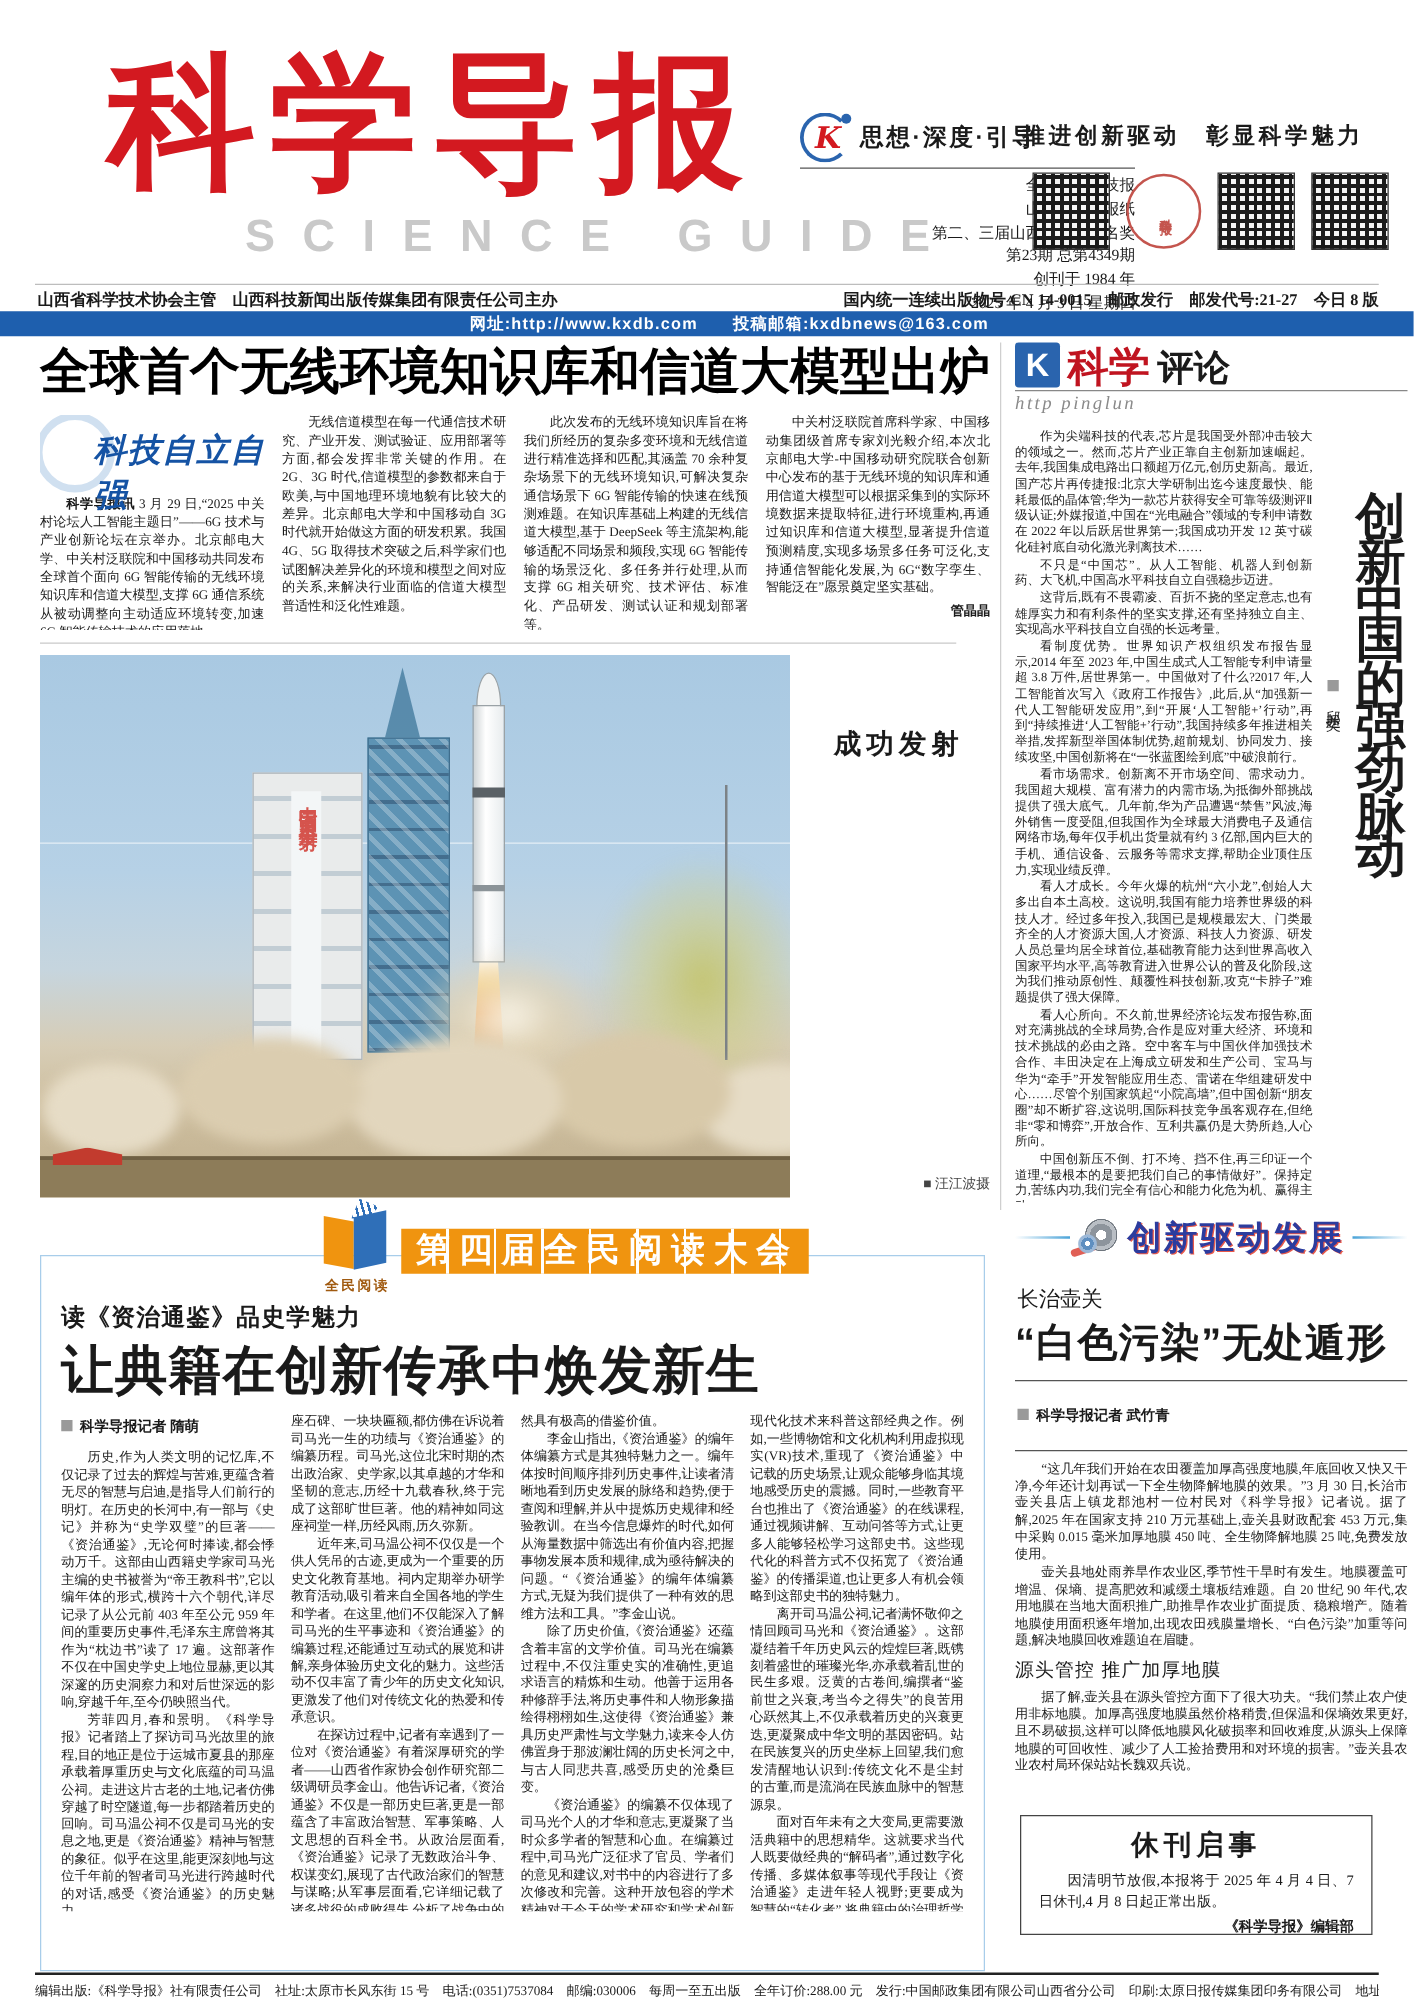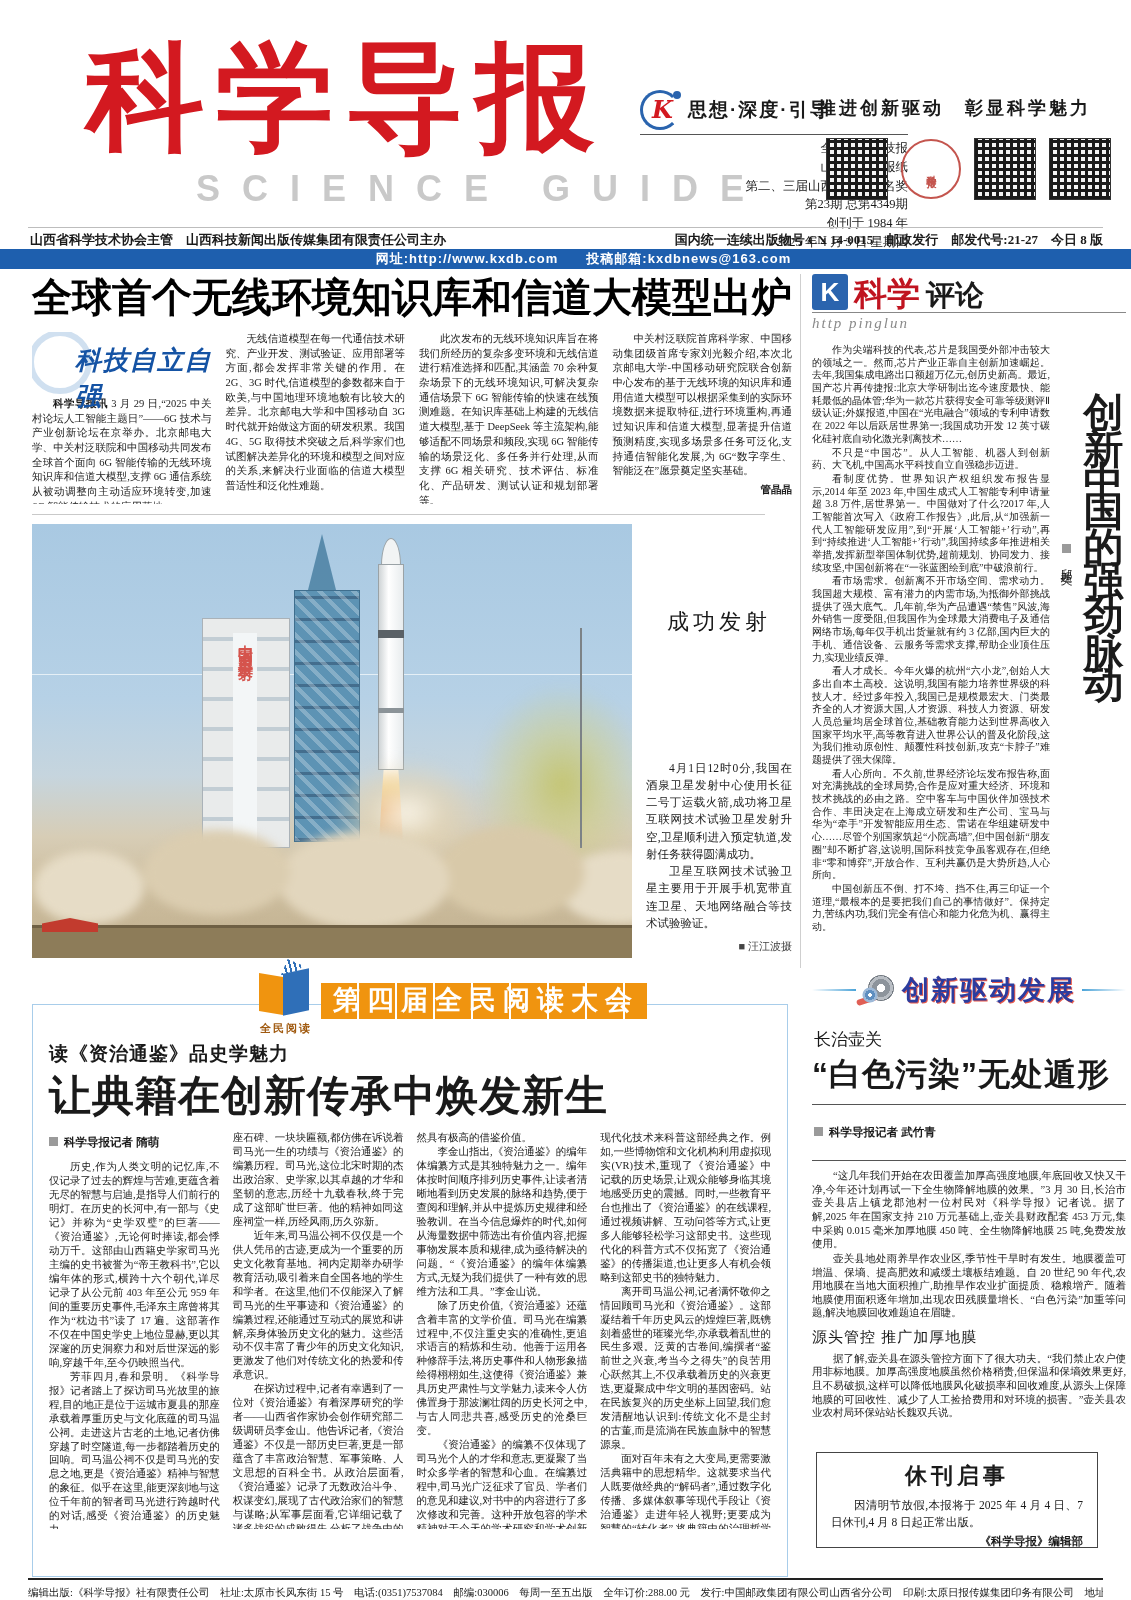--- a/index.html
+++ b/index.html
@@ -94,21 +94,21 @@
         border:1px solid #9aa2a6;border-radius:50% 50% 0 0/90% 90% 0 0;box-sizing:border-box;}
   .rocket .band{position:absolute;left:0;top:92px;width:26px;height:8px;background:#5a6166;}
   .rocket .band2{position:absolute;left:0;top:170px;width:26px;height:5px;background:#8b9398;}
   .flame{position:absolute;left:347px;bottom:118px;width:24px;height:74px;filter:blur(1px);
          background:linear-gradient(180deg,#ffffff,#ffd98f 30%,#f29a4a 60%,rgba(222,140,80,.25));
          clip-path:polygon(20% 0,80% 0,100% 100%,0 100%);}
   .plume{position:absolute;left:300px;bottom:90px;width:150px;height:110px;filter:blur(7px);
          background:radial-gradient(closest-side,rgba(250,244,230,.95),rgba(230,214,180,.6),transparent);}
 
   .caption{left:646px;top:524px;width:146px;height:434px;}
-  .cap-title{margin-top:83px;text-align:center;font-size:22px;font-weight:400;letter-spacing:4px;}
+  .cap-title{margin-top:56px;text-align:center;font-size:22px;font-weight:700;letter-spacing:4px;}
   .cap-text{position:absolute;bottom:26px;left:0;right:0;font-size:11.5px;line-height:1.5;}
   .cap-credit{position:absolute;bottom:4px;right:0;font-size:11px;color:#444;}
 
   
   .vdivider{left:800px;top:274px;height:694px;border-left:1px solid #cfcfcf;}
   .commentary{left:812px;top:274px;width:314px;}
   .comm-head{display:flex;align-items:flex-end;gap:6px;border-bottom:1px solid #888;padding-bottom:2px;}
   .k-logo{width:36px;height:36px;background:#2a64ae;color:#fff;display:flex;align-items:center;
           justify-content:center;font-weight:900;font-size:26px;border-radius:3px;}
   .comm-red{color:#c01420;font-family:"DejaVu Serif",serif;font-weight:bold;
@@ -261,39 +261,36 @@
       <div class="band2"></div>
   </div>
   <div class="plume"></div>
   <div class="dust"></div>
   <div class="ground"></div>
   <div class="hut"></div>
 </div>
 
 <div class="abs caption">
   <div class="cap-title hei">成功发射</div>
-  <div class="cap-text jp">
-    <p class="ind">4月1日12时0分,我国在酒泉卫星发射中心使用长征二号丁运载火箭,成功将卫星互联网技术试验卫星发射升空,卫星顺利进入预定轨道,发射任务获得圆满成功。</p>
-    <p class="ind">卫星互联网技术试验卫星主要用于开展手机宽带直连卫星、天地网络融合等技术试验验证。</p>
-  </div>
   <div class="cap-credit">■ 汪江波摄</div>
 </div>
 
 <div class="abs vdivider"></div>
 <div class="abs commentary">
   <div class="comm-head">
     <div class="k-logo hei">K</div>
     <div class="comm-red">科学</div>
     <div class="comm-black hei">评论</div>
   </div>
   <div class="comm-pinyin">http pinglun</div>
   <div class="comm-body">
     <div class="comm-text jp">
       <p class="ind">作为尖端科技的代表,芯片是我国受外部冲击较大的领域之一。然而,芯片产业正靠自主创新加速崛起。去年,我国集成电路出口额超万亿元,创历史新高。最近,国产芯片再传捷报:北京大学研制出迄今速度最快、能耗最低的晶体管;华为一款芯片获得安全可靠等级测评Ⅱ级认证;外媒报道,中国在“光电融合”领域的专利申请数在 2022 年以后跃居世界第一;我国成功开发 12 英寸碳化硅衬底自动化激光剥离技术……</p>
       <p class="ind">不只是“中国芯”。从人工智能、机器人到创新药、大飞机,中国高水平科技自立自强稳步迈进。</p>
+      <p class="ind">这背后,既有不畏霸凌、百折不挠的坚定意志,也有雄厚实力和有利条件的坚实支撑,还有坚持独立自主、实现高水平科技自立自强的长远考量。</p>
       <p class="ind">看制度优势。世界知识产权组织发布报告显示,2014 年至 2023 年,中国生成式人工智能专利申请量超 3.8 万件,居世界第一。中国做对了什么?2017 年,人工智能首次写入《政府工作报告》,此后,从“加强新一代人工智能研发应用”,到“开展‘人工智能+’行动”,再到“持续推进‘人工智能+’行动”,我国持续多年推进相关举措,发挥新型举国体制优势,超前规划、协同发力、接续攻坚,中国创新将在“一张蓝图绘到底”中破浪前行。</p>
       <p class="ind">看市场需求。创新离不开市场空间、需求动力。我国超大规模、富有潜力的内需市场,为抵御外部挑战提供了强大底气。几年前,华为产品遭遇“禁售”风波,海外销售一度受阻,但我国作为全球最大消费电子及通信网络市场,每年仅手机出货量就有约 3 亿部,国内巨大的手机、通信设备、云服务等需求支撑,帮助企业顶住压力,实现业绩反弹。</p>
       <p class="ind">看人才成长。今年火爆的杭州“六小龙”,创始人大多出自本土高校。这说明,我国有能力培养世界级的科技人才。经过多年投入,我国已是规模最宏大、门类最齐全的人才资源大国,人才资源、科技人力资源、研发人员总量均居全球首位,基础教育能力达到世界高收入国家平均水平,高等教育进入世界公认的普及化阶段,这为我们推动原创性、颠覆性科技创新,攻克“卡脖子”难题提供了强大保障。</p>
       <p class="ind">看人心所向。不久前,世界经济论坛发布报告称,面对充满挑战的全球局势,合作是应对重大经济、环境和技术挑战的必由之路。空中客车与中国伙伴加强技术合作、丰田决定在上海成立研发和生产公司、宝马与华为“牵手”开发智能应用生态、雷诺在华组建研发中心……尽管个别国家筑起“小院高墙”,但中国创新“朋友圈”却不断扩容,这说明,国际科技竞争虽客观存在,但绝非“零和博弈”,开放合作、互利共赢仍是大势所趋,人心所向。</p>
       <p class="ind">中国创新压不倒、打不垮、挡不住,再三印证一个道理,“最根本的是要把我们自己的事情做好”。保持定力,苦练内功,我们完全有信心和能力化危为机、赢得主动。</p>
     </div>
     <div class="comm-author">
       <div class="sq"></div>
       <div class="nm">邱超奕</div>
     </div>

